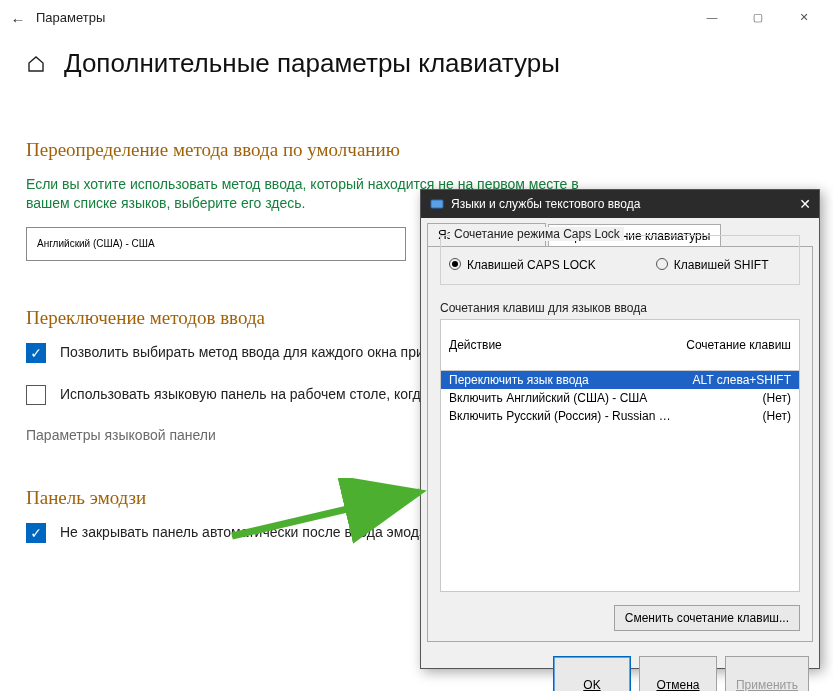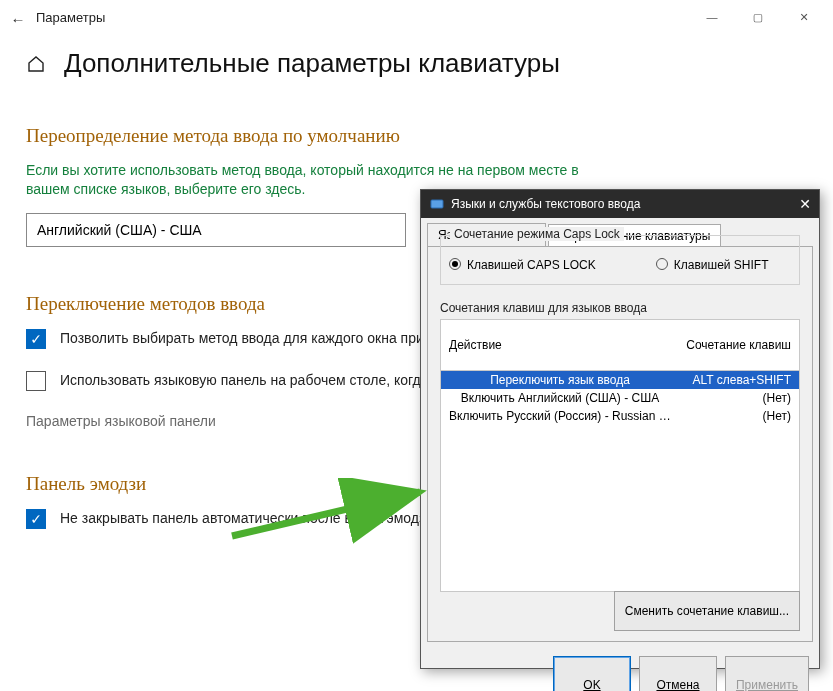--- a/index.html
+++ b/index.html
@@ -6,28 +6,28 @@
   body { width: 833px; height: 691px; background: #fff; overflow: hidden; position: relative; }
 
   
   .titlebar { height: 34px; display: flex; align-items: center; padding: 0 6px; }
   .titlebar .back { width: 24px; text-align: center; color: #303030; font-size: 15px; }
   .titlebar .title { margin-left: 6px; font-size: 13px; color: #222; }
   .win-ctrls { margin-left: auto; display: flex; }
   .win-ctrls div { width: 46px; height: 32px; display: flex; align-items: center; justify-content: center; color: #555; font-size: 11px; }
 
   .page { padding: 14px 26px 0 26px; }
-  .page-head { display: flex; align-items: center; gap: 18px; margin-bottom: 46px; }
+  .page-head { display: flex; align-items: center; gap: 18px; margin-bottom: 60px; }
   .home-icon { width: 20px; height: 20px; display: inline-block; }
   .page-title { font-size: 26px; font-weight: 400; color: #111; }
 
   h2.section { font-size: 19px; font-weight: 400; color: #a16207; margin-bottom: 14px; font-family: Liberation Serif, serif; }
   p.explain { font-size: 14px; color: #15803d; line-height: 1.35; margin-bottom: 14px; max-width: 560px; }
 
-  .dropdown { width: 380px; height: 34px; border: 1px solid #888; display: flex; align-items: center; padding: 0 10px; font-size: 14px; margin-bottom: 46px; }
+  .dropdown { width: 380px; height: 34px; border: 1px solid #888; display: flex; align-items: center; padding: 0 10px; font-size: 10px; margin-bottom: 46px; }
 
   .chk-row { display: flex; align-items: flex-start; gap: 14px; margin-bottom: 22px; max-width: 560px; }
   .chk { width: 20px; height: 20px; border: 1px solid #555; flex: 0 0 auto; display: flex; align-items: center; justify-content: center; font-size: 14px; color: #fff; }
   .chk.on { background: #0067c0; border-color: #0067c0; }
   .chk-row .lbl { font-size: 14px; color: #222; line-height: 1.35; }
 
   .link { font-size: 14px; color: #6a6a6a; margin-top: 2px; }
 
   .spacer-lg { height: 44px; }
 
@@ -50,24 +50,24 @@
   .radio { display: flex; align-items: flex-start; gap: 6px; font-size: 12px; }
   .radio .dot { width: 12px; height: 12px; border: 1px solid #555; border-radius: 50%; display:inline-flex; align-items:center; justify-content:center; }
   .radio.sel .dot::after { content:""; width:6px; height:6px; background:#000; border-radius:50%; }
 
   .list-head { display: flex; font-size: 12px; padding: 18px 8px; border: 1px solid #c8c8c8; border-bottom: none; background: #fff; }
   .list-head .c1 { flex: 1; }
   .list-head .c2 { width: 120px; text-align: right; }
   .listbox { border: 1px solid #c8c8c8; background: #fff; height: 222px; font-size: 12px; overflow: hidden; }
   .row { display: flex; padding: 2px 8px; }
   .row.sel { background: #1f62c6; color: #fff; }
-  .row .c1 { flex: 1; white-space: nowrap; overflow: hidden; text-overflow: ellipsis; text-align: center; }
+  .row .c1 { flex: 1; white-space: nowrap; overflow: hidden; text-overflow: ellipsis; }
   .row .c2 { width: 120px; text-align: right; }
 
-  .change-btn { position: absolute; right: 12px; bottom: 10px; padding: 12px 10px; font-size: 12px; border: 1px solid #a0a0a0; background: #e9e9e9; }
+  .change-btn { position: absolute; right: 12px; bottom: 10px; padding: 5px 10px; font-size: 12px; border: 1px solid #a0a0a0; background: #e9e9e9; }
 
   .dlg-buttons { display: flex; gap: 8px; justify-content: flex-end; padding: 8px 10px; }
   .btn { min-width: 78px; padding: 21px 10px; font-size: 12px; border: 1px solid #a0a0a0; background: #e9e9e9; text-align: center; text-decoration: underline; }
   .btn.default { border: 1px solid #0067c0; box-shadow: inset 0 0 0 1px #5fa3e6; }
   .btn.disabled { color: #9a9a9a; }
 
   
   .arrow-svg { position: absolute; left: 228px; top: 478px; pointer-events: none; }
 </style>
 </head>

